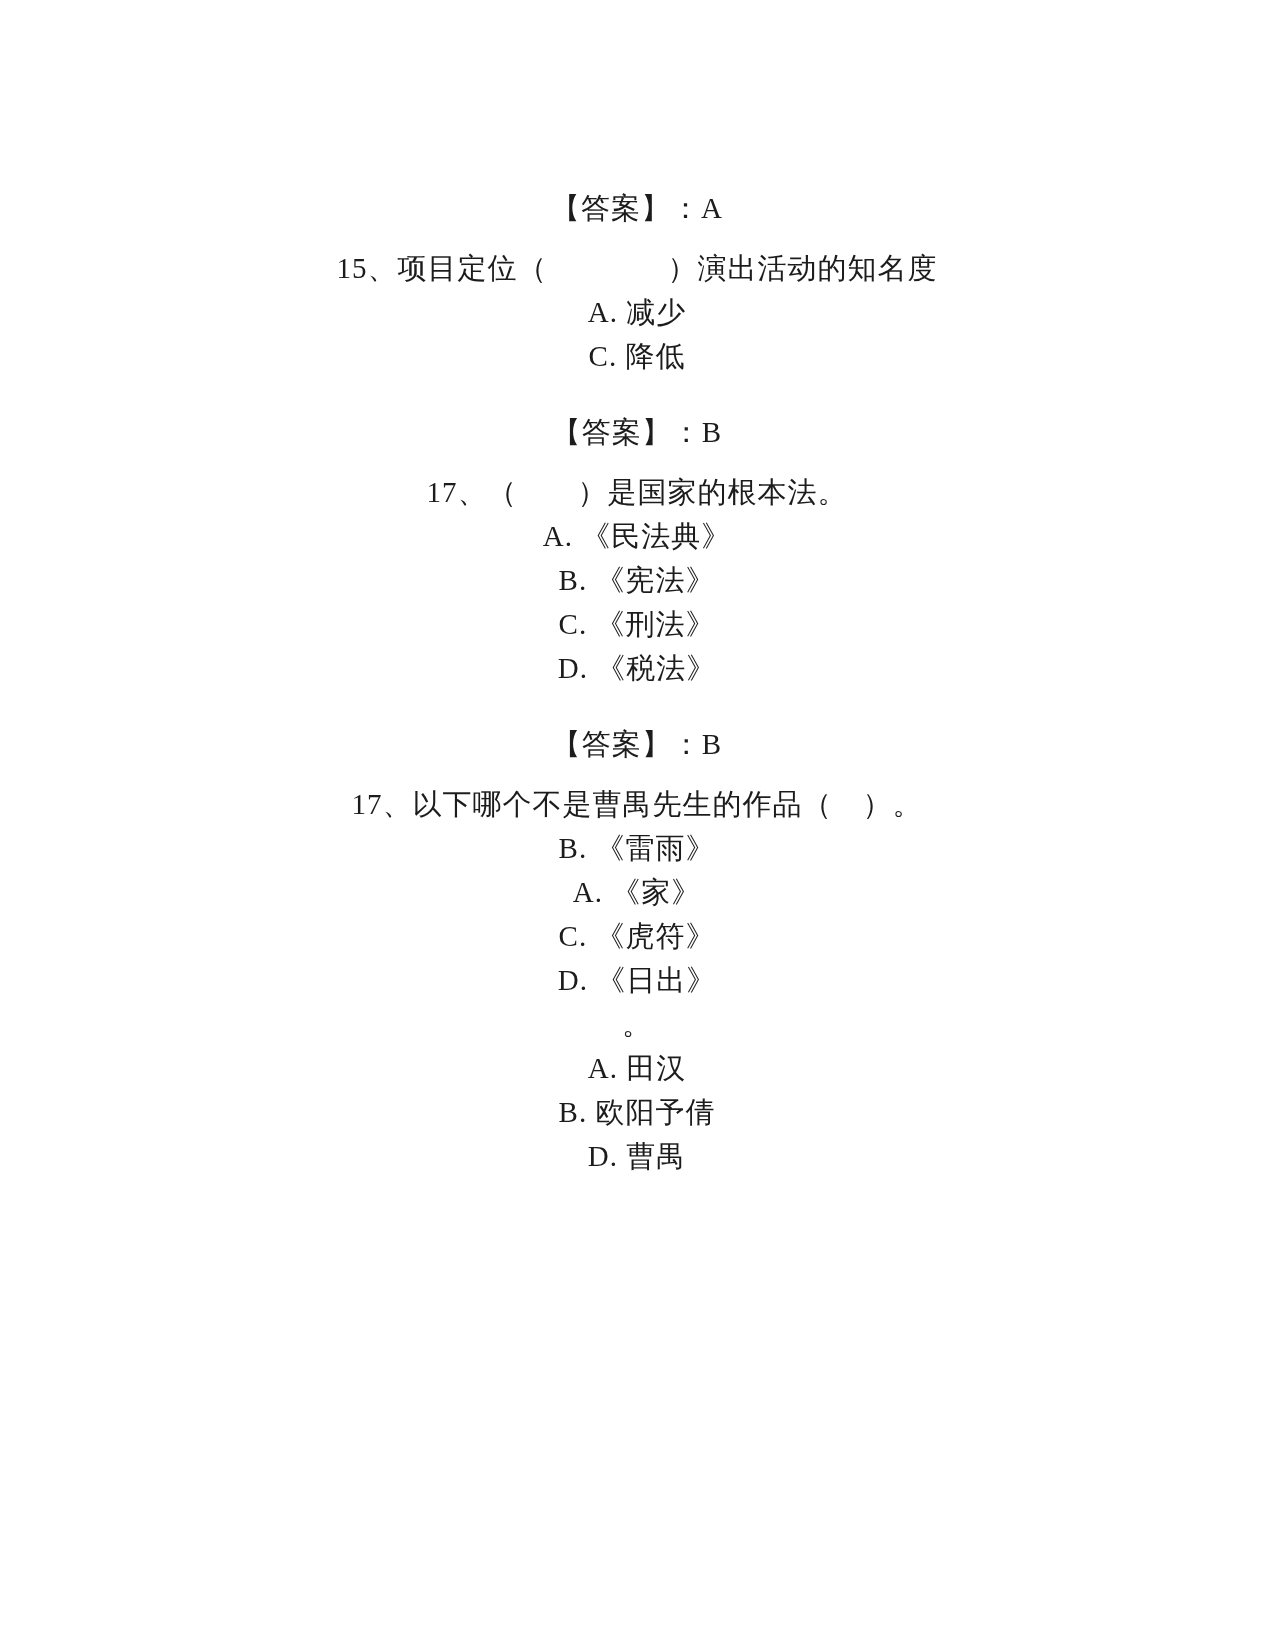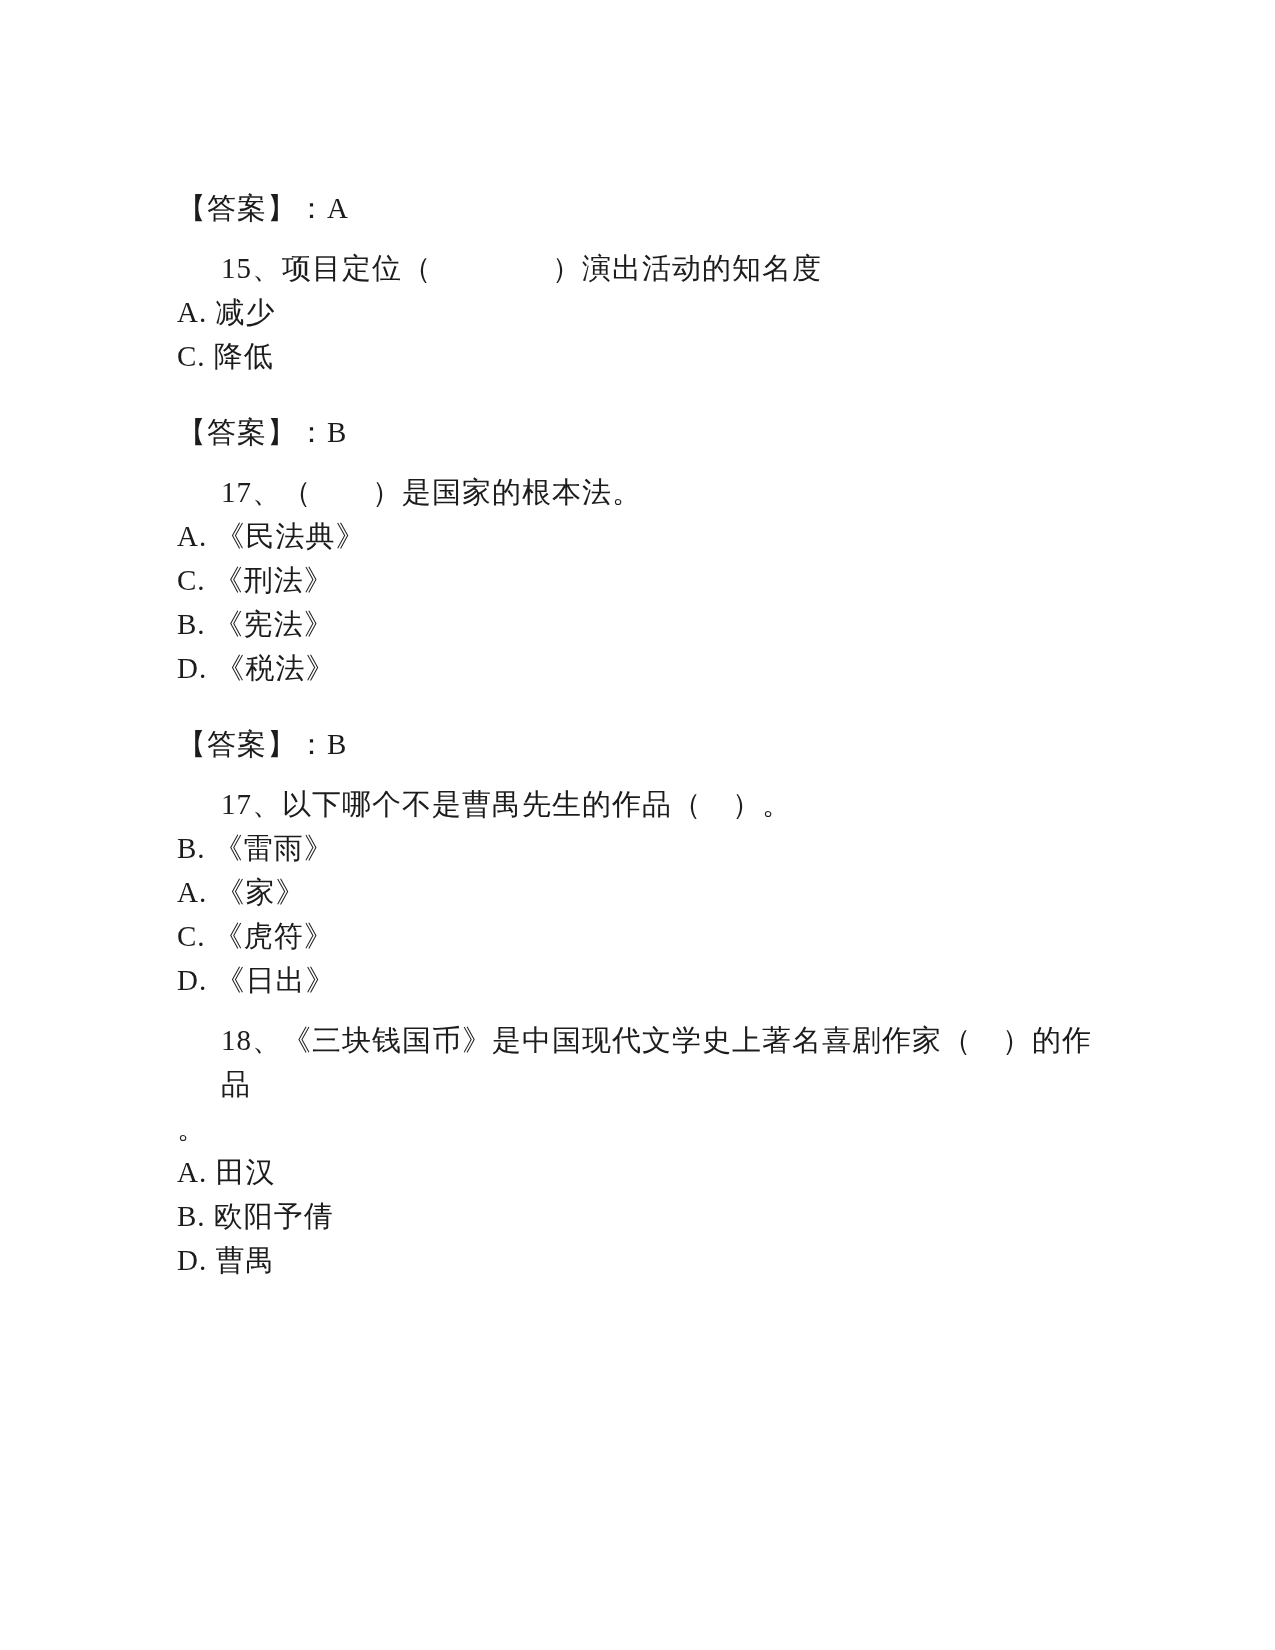--- a/index.html
+++ b/index.html
@@ -14,73 +14,72 @@
     font-family: "Liberation Serif", "DejaVu Serif", serif;
     color: #1c1c1c;
   }
   .doc-page {
     position: relative;
     width: 1102px;
     height: 1650px;
     background: #ffffff;
     box-sizing: border-box;
     padding: 154px 177px 0 177px;
+    text-align: center;
   }
   .doc-content {
     width: 920px;
   }
   p.line {
     margin: 0;
     font-size: 29px;
     line-height: 44px;
     letter-spacing: 1px;
     white-space: pre-wrap;
   }
   p.answer-line {
     margin-top: 32px;
   }
   p.question-title {
     margin-top: 16px;
-    margin-left: 44px;
   }
 </style>
 </head>
 <body>
 
 <div class="doc-page">
   <div class="doc-content">
 
     <p class="line answer-line"><span>【答案】：</span><span>A</span></p>
 
     <section>
       <p class="line question-title">15、项目定位（　　　　）演出活动的知名度</p>
       <p class="line">A. 减少</p>
       <p class="line">C. 降低</p>
       <p class="line answer-line"><span>【答案】：</span><span>B</span></p>
     </section>
 
     <section>
       <p class="line question-title">17、（　　）是国家的根本法。</p>
       <p class="line">A. 《民法典》</p>
+      <p class="line">B. 《宪法》</p>
       <p class="line">C. 《刑法》</p>
-      <p class="line">B. 《宪法》</p>
       <p class="line">D. 《税法》</p>
       <p class="line answer-line"><span>【答案】：</span><span>B</span></p>
     </section>
 
     <section>
       <p class="line question-title">17、以下哪个不是曹禺先生的作品（　）。</p>
       <p class="line">B. 《雷雨》</p>
       <p class="line">A. 《家》</p>
       <p class="line">C. 《虎符》</p>
       <p class="line">D. 《日出》</p>
     </section>
 
     <section>
-      <p class="line question-title">18、《三块钱国币》是中国现代文学史上著名喜剧作家（　）的作品</p>
       <p class="line">。</p>
       <p class="line">A. 田汉</p>
       <p class="line">B. 欧阳予倩</p>
       <p class="line">D. 曹禺</p>
     </section>
 
   </div>
 </div>
 
 </body></html>

